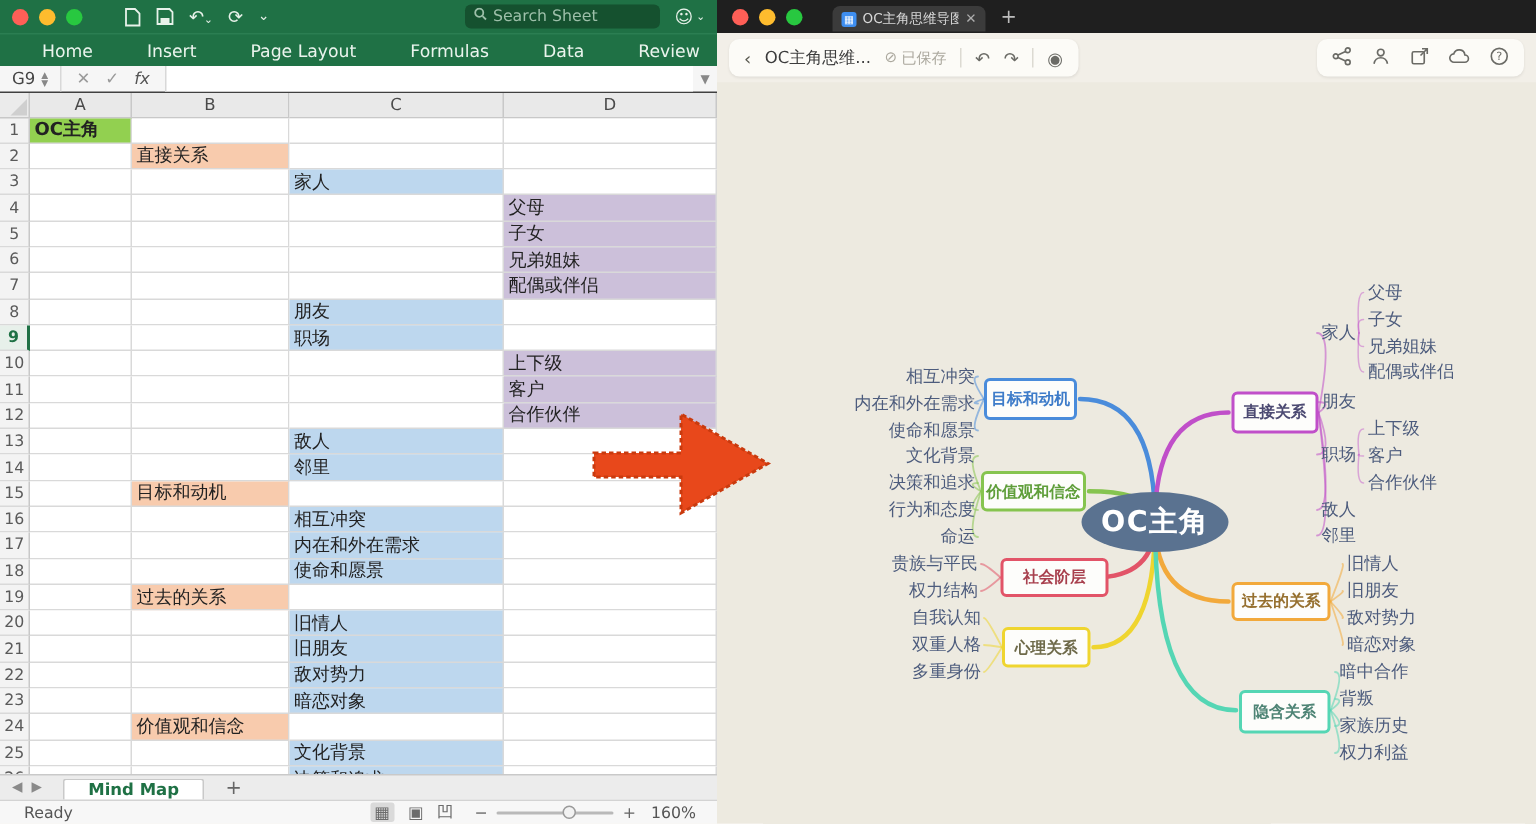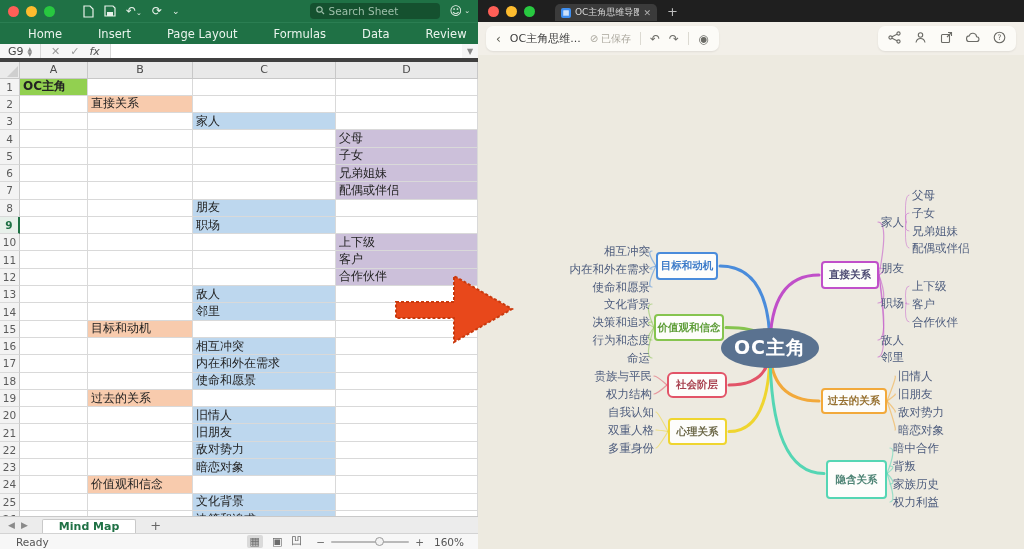--- a/index.html
+++ b/index.html
@@ -13,21 +13,21 @@
   .light { width:11px; height:11px; border-radius:50%; }
   .light.red{ background:#FF5F57; } .light.yellow{ background:#FEBC2E; } .light.green{ background:#28C840; }
   .xl-tbicons { display:flex; align-items:center; gap:10px; margin-left:28px; color:#E8F2EA; font-size:12px; }
   .xl-tbicons svg { display:block; }
   .xl-title { display:flex; align-items:center; gap:5px; font-size:12px; font-weight:bold; color:#FFFFFF; margin-left:26px; white-space:nowrap; }
   .xl-search { margin-left:auto; background:#15512F; border-radius:4px; height:16px; width:130px; display:flex; align-items:center; gap:4px; padding:0 6px; color:#9DBFA9; font-size:10.5px; }
   .xl-smiley { margin-left:10px; font-size:12px; color:#E8F2EA; display:flex; align-items:center; gap:2px; }
   .xl-menubar { height:22px; background:#1F7145; border-top:1px solid #2B7E52; display:flex; align-items:center; padding:0 10px; gap:18px; color:#EAF4ED; font-size:11.5px; }
   .xl-menubar .mtab { cursor:default; white-space:nowrap;margin-left:18px; }
   .xl-share { margin-left:auto; display:flex; align-items:center; gap:5px; font-size:11.5px;font-weight:bold; }
-  .xl-formulabar { height:18px; background:#F6F6F6; border-bottom:4px solid #404040; display:flex; align-items:center; font-size:11px; color:#444; }
+  .xl-formulabar { height:18px; background:#F6F6F6; border-bottom:1px solid #404040; display:flex; align-items:center; font-size:11px; color:#444; }
   .fb-cellref { width:40px; padding-left:8px; display:flex; align-items:center; gap:4px; }
   .fb-stepper { display:flex; flex-direction:column; font-size:6px; line-height:5px; color:#888; }
   .fb-icons { display:flex; gap:10px; align-items:center; color:#9A9A9A; border-left:1px solid #D8D8D8; padding:0 10px; height:100%; }
   .fb-input { flex:1; background:#fff; border-left:1px solid #D8D8D8; height:100%; }
   .fb-caret { width:16px; color:#888; font-size:8px; text-align:center; }
 
   
   .xl-grid { position:absolute; left:0; top:62px; width:478px; height:454px; overflow:hidden;
              display:grid; grid-template-columns:20px 68px 105px 143px 142px;
              grid-template-rows:16.5px repeat(26, 17.3px); }
@@ -416,21 +416,21 @@
 
   <div class="mm-box" style="left: 178px; top: 197px; width: 62px; height: 28px; border-color: rgb(74, 140, 219); color: rgb(62, 124, 201);">目标和动机</div>
       <div class="mm-leaf" style="right: 374px; top: 196px;">相互冲突</div>
       <div class="mm-leaf" style="right: 374px; top: 214px;">内在和外在需求</div>
       <div class="mm-leaf" style="right: 374px; top: 232px;">使命和愿景</div>
       <div class="mm-box" style="left: 176px; top: 259px; width: 70px; height: 27px; border-color: rgb(134, 196, 79); color: rgb(95, 158, 58);">价值观和信念</div>
       <div class="mm-leaf" style="right: 374px; top: 249px;">文化背景</div>
       <div class="mm-leaf" style="right: 374px; top: 267px;">决策和追求</div>
       <div class="mm-leaf" style="right: 374px; top: 285px;">行为和态度</div>
       <div class="mm-leaf" style="right: 374px; top: 303px;">命运</div>
-      <div class="mm-box" style="left: 189px; top: 317px; width: 60px; height: 26px; border-color: rgb(226, 84, 104); color: rgb(168, 64, 78); border-radius: 6px;">社会阶层</div>
+      <div class="mm-box" style="left: 189px; top: 317px; width: 72px; height: 26px; border-color: rgb(226, 84, 104); color: rgb(168, 64, 78);">社会阶层</div>
       <div class="mm-leaf" style="right: 372px; top: 321px; margin-left: 46px;">贵族与平民</div>
       <div class="mm-leaf" style="right: 372px; top: 339px;">权力结构</div>
       <div class="mm-box" style="left: 190px; top: 363px; width: 59px; height: 27px; border-color: rgb(239, 213, 47); color: rgb(110, 106, 74);">心理关系</div>
       <div class="mm-leaf" style="right: 370px; top: 357px;">自我认知</div>
       <div class="mm-leaf" style="right: 370px; top: 375px; text-align: center;">双重人格</div>
       <div class="mm-leaf" style="right: 370px; top: 393px;">多重身份</div>
       <div class="mm-box" style="left: 343px; top: 206px; width: 58px; height: 28px; border-color: rgb(192, 79, 201); color: rgb(76, 74, 114);">直接关系</div>
       <div class="mm-leaf" style="left: 403px; top: 167px;">家人</div>
       <div class="mm-leaf" style="left: 434px; top: 140px;">父母</div>
       <div class="mm-leaf" style="left: 434px; top: 158px;">子女</div>
@@ -441,21 +441,21 @@
       <div class="mm-leaf" style="left: 434px; top: 231px;">上下级</div>
       <div class="mm-leaf" style="left: 434px; top: 249px;">客户</div>
       <div class="mm-leaf" style="left: 434px; top: 267px;">合作伙伴</div>
       <div class="mm-leaf" style="left: 403px; top: 285px;">敌人</div>
       <div class="mm-leaf" style="left: 403px; top: 302px;">邻里</div>
       <div class="mm-box" style="left: 343px; top: 333px; width: 66px; height: 26px; border-color: rgb(242, 169, 59); color: rgb(150, 112, 47);">过去的关系</div>
       <div class="mm-leaf" style="left: 420px; top: 321px;">旧情人</div>
       <div class="mm-leaf" style="left: 420px; top: 339px;">旧朋友</div>
       <div class="mm-leaf" style="left: 420px; top: 357px;">敌对势力</div>
       <div class="mm-leaf" style="left: 420px; top: 375px;">暗恋对象</div>
-      <div class="mm-box" style="left: 348px; top: 405px; width: 61px; height: 39px; border-color: rgb(85, 214, 180); color: rgb(78, 132, 117);">隐含关系</div>
+      <div class="mm-box" style="left: 348px; top: 405px; width: 61px; height: 29px; border-color: rgb(85, 214, 180); color: rgb(78, 132, 117);">隐含关系</div>
       <div class="mm-leaf" style="left: 415px; top: 393px;">暗中合作</div>
       <div class="mm-leaf" style="left: 415px; top: 411px;">背叛</div>
       <div class="mm-leaf" style="left: 415px; top: 429px;">家族历史</div>
       <div class="mm-leaf" style="left: 415px; top: 447px;">权力利益</div>
       <div class="mm-center" style="left: 243px; top: 273px; width: 98px; height: 40px; background: rgb(90, 114, 144);">OC主角</div>
     </div>
 </div>
 
 <svg id="arrow" width="126" height="82" viewBox="0 0 126 82">
   <polygon points="4,34 62,34 62,8 120,41 62,74 62,50 4,50" stroke-dasharray="3,2" stroke-width="2" fill="#E8481B" stroke="#C93A0E"></polygon>

